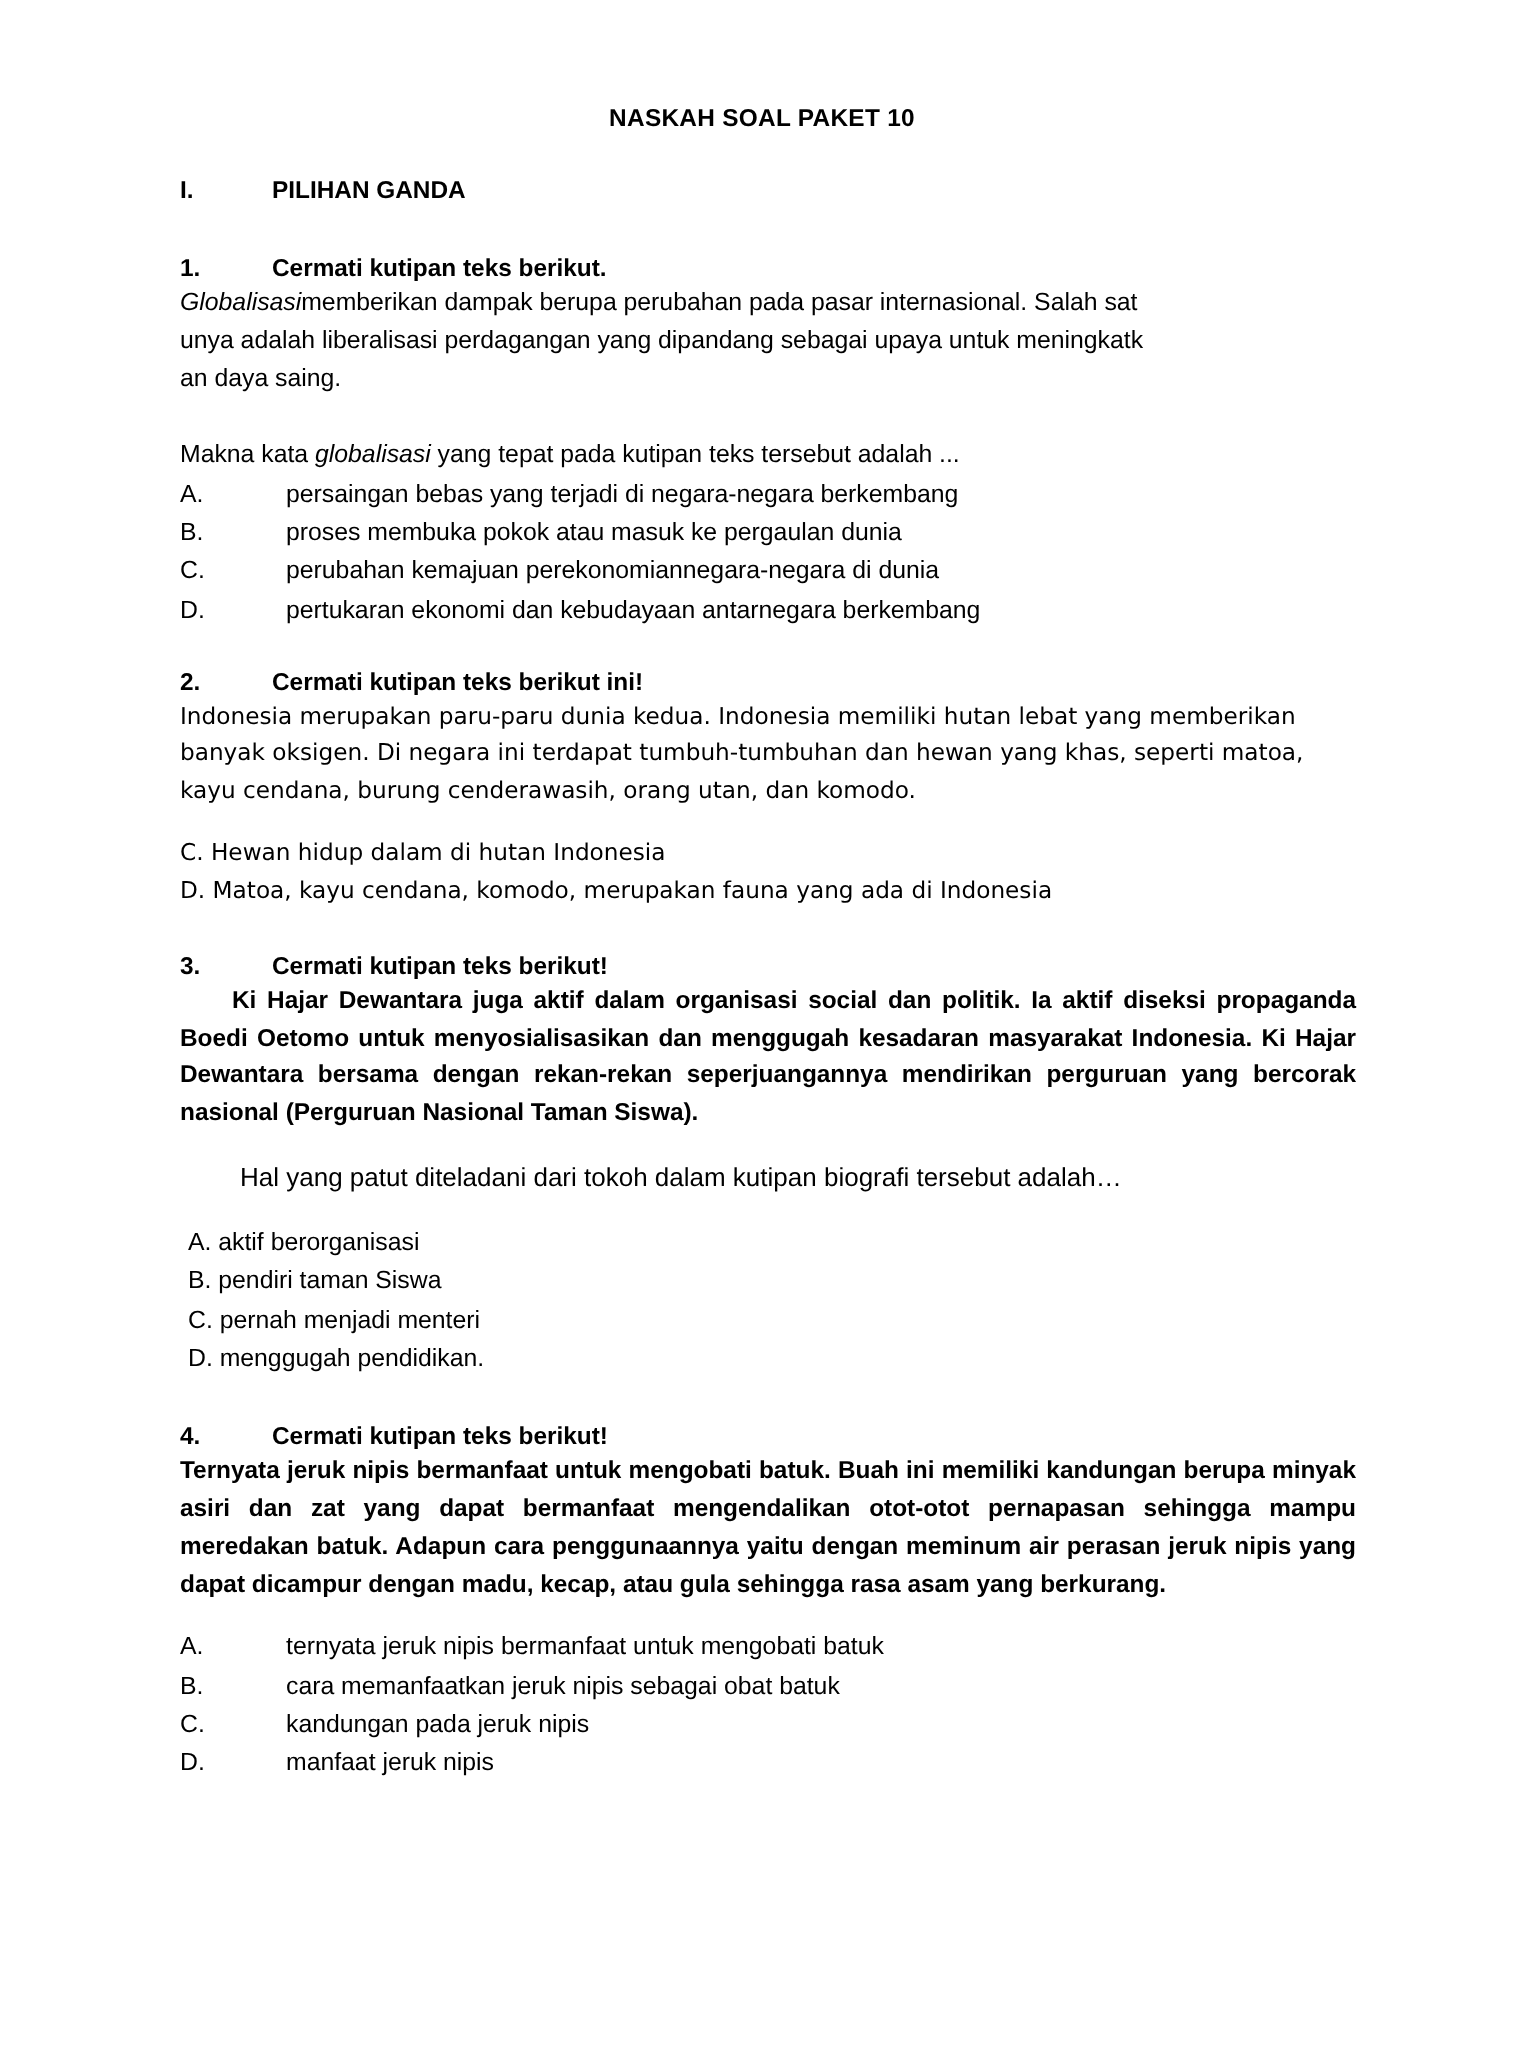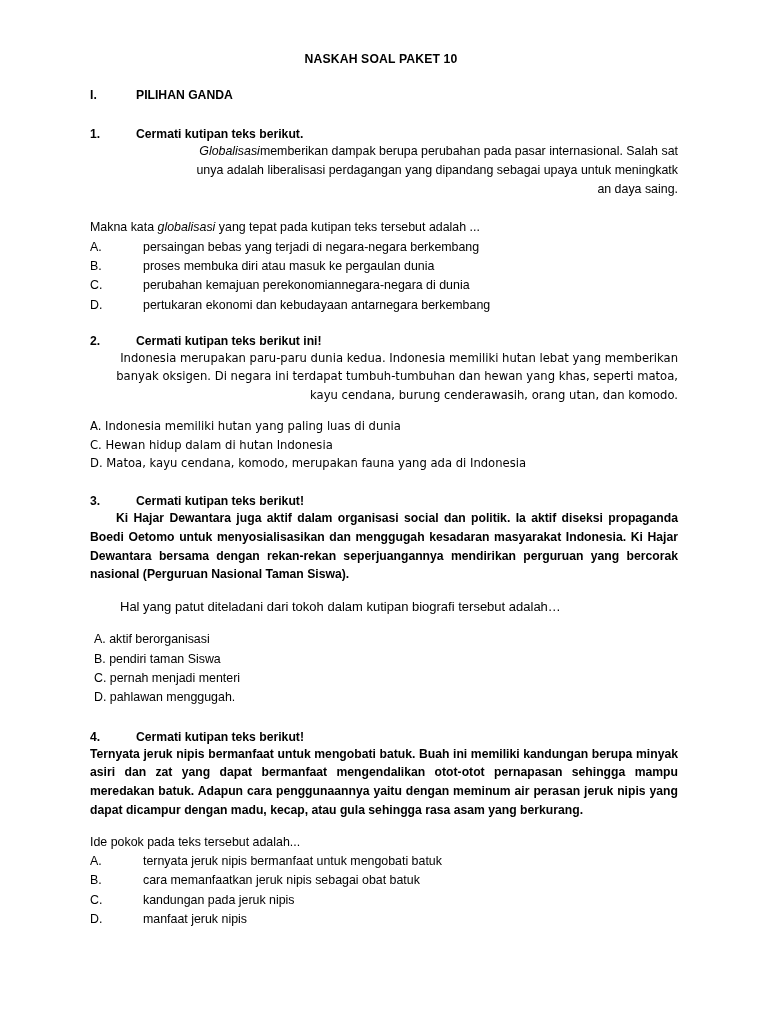--- a/index.html
+++ b/index.html
@@ -51,21 +51,21 @@
     display: flex;
     margin: 0 0 1px 0;
   }
   .q-head .num { width: 46px; flex: 0 0 46px; }
 
   
   .para {
     font-size: 12.4px;
     line-height: 1.54;
     margin: 0;
-    text-align: right;
+    text-align: left;
   }
   .para.justify {
     text-align: justify;
     text-justify: inter-word;
     font-size: 12.2px;
     line-height: 1.535;
     font-weight: bold;
   }
   .para.indent-first { text-indent: 26px; }
 
@@ -133,21 +133,21 @@
 
     <div class="lead-line"><span>Makna kata </span><i>globalisasi</i><span> yang tepat pada kutipan teks tersebut adalah ...</span></div>
 
     <div class="opts">
       <div class="opt">
         <span class="letter">A.</span>
         <span class="otext">persaingan bebas yang terjadi di negara-negara berkembang</span>
       </div>
       <div class="opt">
         <span class="letter">B.</span>
-        <span class="otext">proses membuka diri atau masuk ke pergaulan  dunia</span>
+        <span class="otext">proses membuka pokok atau masuk ke pergaulan  dunia</span>
       </div>
       <div class="opt">
         <span class="letter">C.</span>
         <span class="otext">perubahan kemajuan perekonomiannegara-negara di dunia</span>
       </div>
       <div class="opt">
         <span class="letter">D.</span>
         <span class="otext">pertukaran ekonomi dan kebudayaan antarnegara berkembang</span>
       </div>
     </div>
@@ -159,21 +159,20 @@
     <div class="q-head">
       <span class="num">2.</span>
       <span>Cermati kutipan teks berikut ini!</span>
     </div>
     <div class="para alt-face">Indonesia merupakan paru-paru dunia kedua. Indonesia memiliki hutan lebat yang memberikan banyak oksigen. Di negara ini terdapat tumbuh-tumbuhan dan hewan yang khas, seperti matoa, kayu cendana, burung cenderawasih, orang utan, dan komodo.</div>
 
     <div class="spacer-sm"></div>
 
 
     <div class="opts">
-      <div class="opt-inline alt-face">A. Indonesia memiliki hutan yang paling luas di dunia</div>
       <div class="opt-inline alt-face">C. Hewan hidup dalam di hutan Indonesia</div>
       <div class="opt-inline alt-face">D. Matoa, kayu cendana, komodo, merupakan fauna yang ada di Indonesia</div>
     </div>
   </div>
 
   <div class="spacer-lg"></div>
 
   <div>
     <div class="q-head">
       <span class="num">3.</span>
@@ -184,36 +183,35 @@
     <div class="spacer-sm"></div>
 
     <div class="lead-line q3-lead">Hal yang patut diteladani dari tokoh dalam kutipan biografi tersebut adalah…</div>
 
     <div class="spacer-sm"></div>
 
     <div class="opts">
       <div class="opt-inline pad-left">A. aktif berorganisasi</div>
       <div class="opt-inline pad-left">B. pendiri taman Siswa</div>
       <div class="opt-inline pad-left">C. pernah menjadi menteri</div>
-      <div class="opt-inline pad-left">D. pahlawan menggugah.</div>
+      <div class="opt-inline pad-left">D. menggugah pendidikan.</div>
     </div>
   </div>
 
   <div class="spacer-lg"></div>
 
   <div>
     <div class="q-head">
       <span class="num">4.</span>
       <span>Cermati kutipan teks berikut!</span>
     </div>
     <div class="para justify">Ternyata jeruk nipis bermanfaat untuk mengobati batuk. Buah ini memiliki kandungan berupa minyak asiri dan zat yang dapat bermanfaat mengendalikan otot-otot pernapasan sehingga mampu meredakan batuk. Adapun cara penggunaannya yaitu dengan meminum air perasan jeruk nipis yang dapat dicampur dengan madu, kecap, atau gula sehingga rasa asam yang berkurang.</div>
 
     <div class="spacer-sm"></div>
 
-    <div class="lead-line">Ide pokok pada teks tersebut adalah...</div>
 
     <div class="opts">
       <div class="opt">
         <span class="letter">A.</span>
         <span class="otext">ternyata jeruk nipis bermanfaat untuk mengobati batuk</span>
       </div>
       <div class="opt">
         <span class="letter">B.</span>
         <span class="otext">cara memanfaatkan jeruk nipis sebagai obat batuk</span>
       </div>

